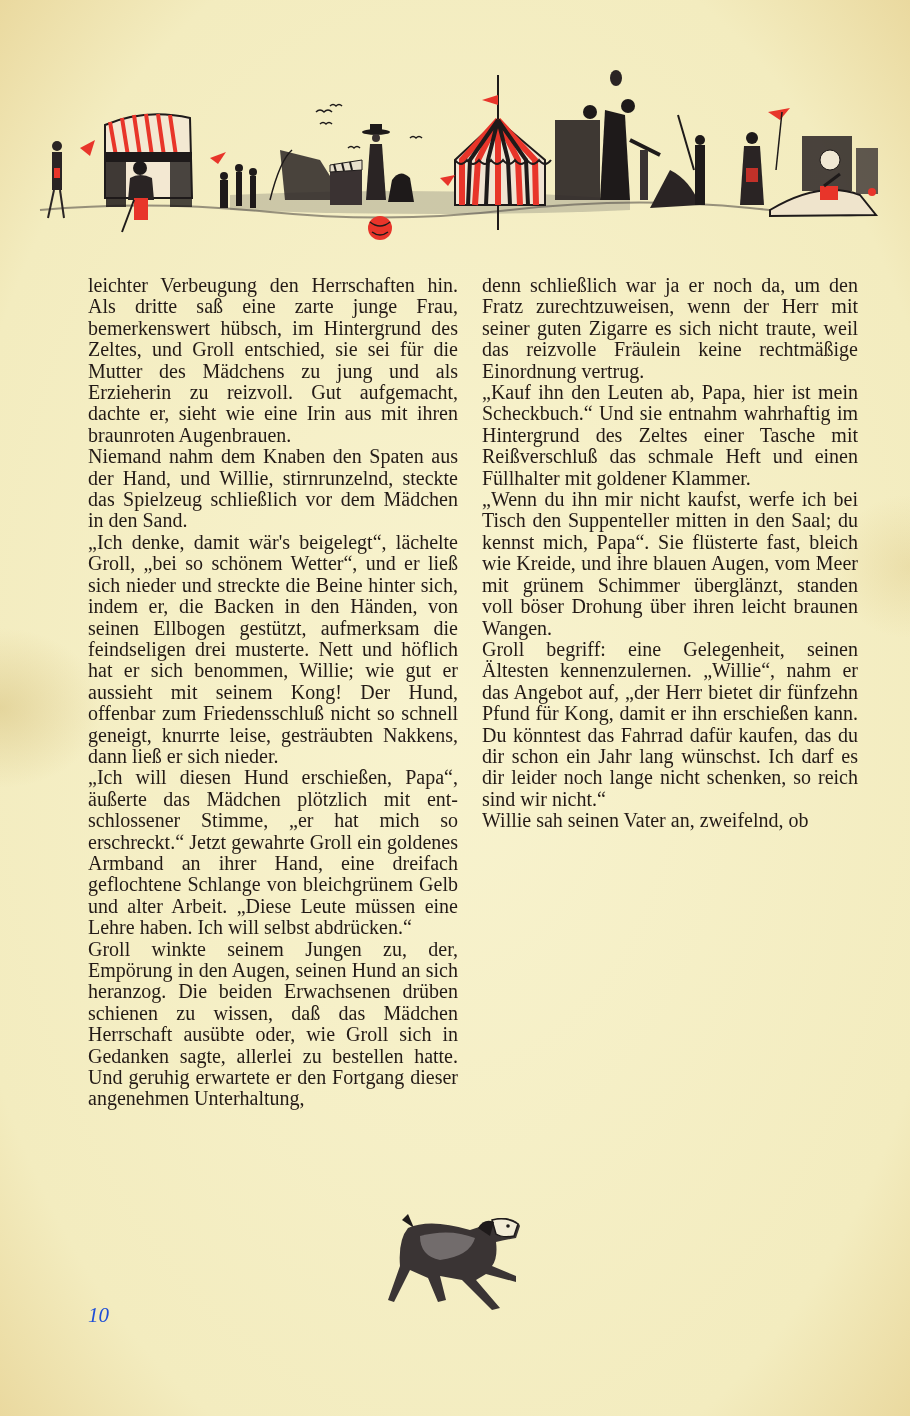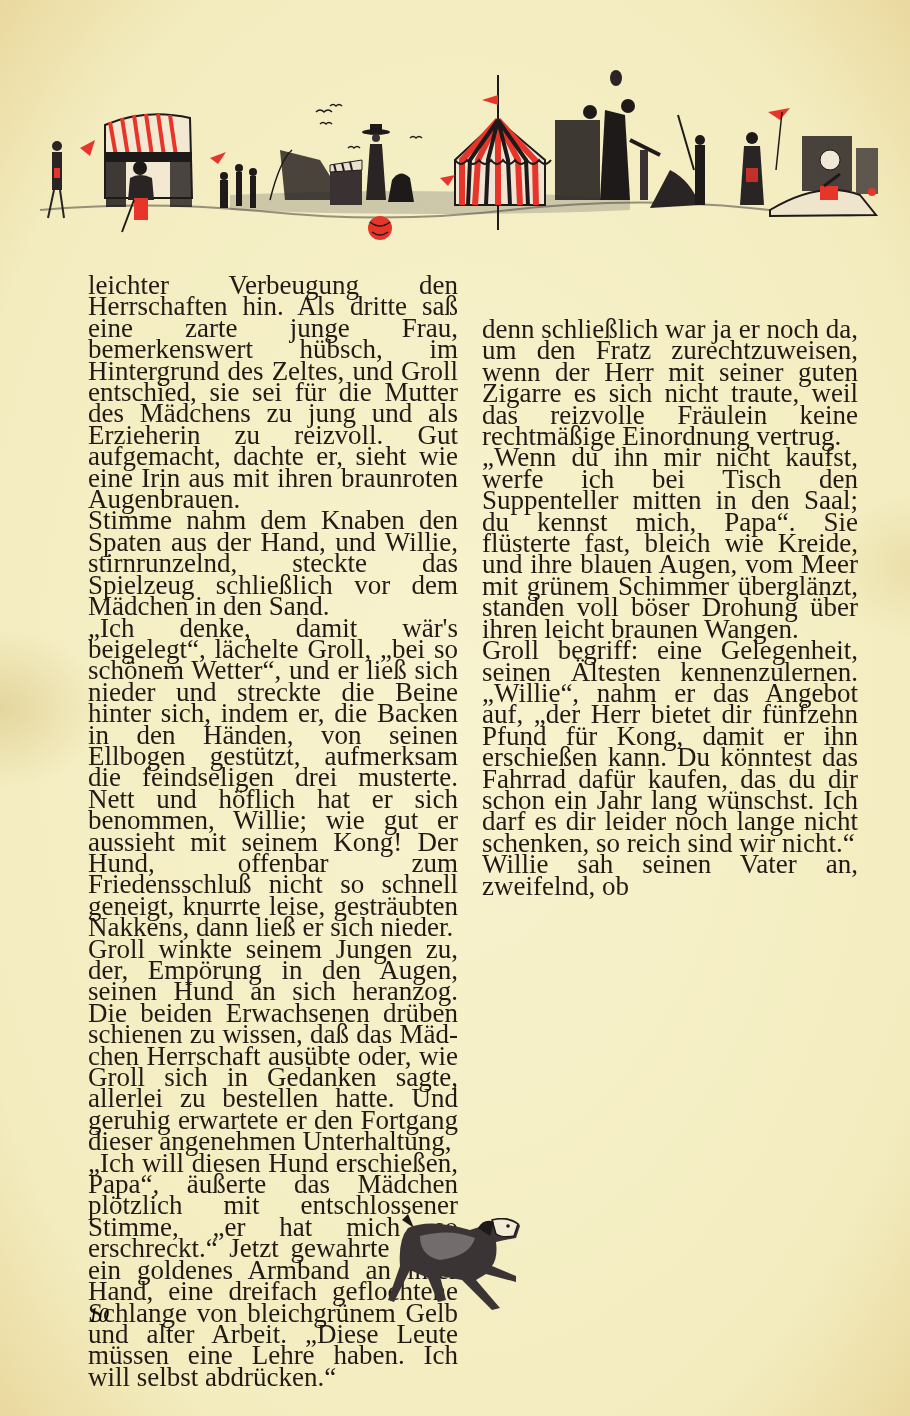--- a/index.html
+++ b/index.html
@@ -28,45 +28,45 @@
     .columns {
       position: absolute;
       top: 275px;
       left: 88px;
       width: 770px;
       display: flex;
       justify-content: space-between;
     }
     .column {
       width: 370px;
-      font-size: 27px;
+      font-size: 20px;
       line-height: 21.4px;
       text-align: justify;
       hyphens: manual;
     }
-    .column.right { width: 376px; margin-top: 44px; }
+    .column.right { width: 376px; }
     .column p {
       margin: 0;
       text-indent: 0;
     }
 
     .dog {
       position: absolute;
       left: 380px; top: 1210px;
       width: 150px; height: 115px;
     }
     .dog svg { width: 100%; height: 100%; display: block; }
 
     .page-number {
       position: absolute;
       left: 88px; top: 1303px;
       font-family: "Liberation Serif", "DejaVu Serif", serif;
       font-style: italic;
       font-size: 21px;
-      color: #000000;
+      color: #1d4ed8;
     }
   </style>
 </head>
 <body>
 
 <div class="page">
 
   <div class="illustration">
     <svg viewBox="0 0 850 200" preserveAspectRatio="none">
 
@@ -177,27 +177,28 @@
         <path d="M794 126 L810 114" stroke="#1e1a1a" stroke-width="3"></path>
         <rect x="826" y="88" width="22" height="46" fill="#3a3232" opacity="0.8"></rect>
         <circle cx="842" cy="132" r="4" fill="#e8352a"></circle>
       </g>
     </svg>
   </div>
 
   <div class="columns">
     <div class="column left">
       <p>leichter Verbeugung den Herrschaften hin. Als dritte saß eine zarte junge Frau, bemerkenswert hübsch, im Hintergrund des Zeltes, und Groll entschied, sie sei für die Mutter des Mädchens zu jung und als Erzieherin zu reizvoll. Gut aufgemacht, dachte er, sieht wie eine Irin aus mit ihren braunroten Augenbrauen.</p>
-      <p>Stimme nahm dem Knaben den Spaten aus der Hand, und Willie, stirnrunzelnd, steckte das Spielzeug schließlich vor dem Mädchen in den Sand.</p>
+      <p>Niemand nahm dem Knaben den Spaten aus der Hand, und Willie, stirnrunzelnd, steckte das Spielzeug schließlich vor dem Mädchen in den Sand.</p>
       <p>„Ich denke, damit wär's beigelegt“, lächelte Groll, „bei so schönem Wetter“, und er ließ sich nieder und streckte die Beine hinter sich, indem er, die Backen in den Händen, von seinen Ellbogen ge­stützt, aufmerksam die feindseligen drei musterte. Nett und höflich hat er sich benommen, Willie; wie gut er aussieht mit seinem Kong! Der Hund, offenbar zum Friedensschluß nicht so schnell geneigt, knurrte leise, gesträubten Nak­kens, dann ließ er sich nieder.</p>
+      <p>„Ich will diesen Hund erschießen, Papa“, äußerte das Mädchen plötzlich mit ent­schlossener Stimme, „er hat mich so erschreckt.“ Jetzt gewahrte Groll ein goldenes Armband an ihrer Hand, eine dreifach geflochtene Schlange von bleich­grünem Gelb und alter Arbeit. „Diese Leute müssen eine Lehre haben. Ich will selbst abdrücken.“</p>
       <p>Groll winkte seinem Jungen zu, der, Empörung in den Augen, seinen Hund an sich heranzog. Die beiden Erwachsenen drüben schienen zu wissen, daß das Mäd­chen Herrschaft ausübte oder, wie Groll sich in Gedanken sagte, allerlei zu bestellen hatte. Und geruhig erwartete er den Fort­gang dieser angenehmen Unterhaltung,</p>
-      <p>„Ich will diesen Hund erschießen, Papa“, äußerte das Mädchen plötzlich mit ent­schlossener Stimme, „er hat mich so erschreckt.“ Jetzt gewahrte Groll ein goldenes Armband an ihrer Hand, eine dreifach geflochtene Schlange von bleich­grünem Gelb und alter Arbeit. „Diese Leute müssen eine Lehre haben. Ich will selbst abdrücken.“</p>
     </div>
     <div class="column right">
       <p>denn schließlich war ja er noch da, um den Fratz zurechtzuweisen, wenn der Herr mit seiner guten Zigarre es sich nicht traute, weil das reizvolle Fräulein keine rechtmäßige Einordnung vertrug.</p>
+      <p>„Kauf ihn den Leuten ab, Papa, hier ist mein Scheckbuch.“ Und sie entnahm wahrhaftig im Hintergrund des Zeltes einer Tasche mit Reißverschluß das schmale Heft und einen Füllhalter mit goldener Klammer.</p>
       <p>„Wenn du ihn mir nicht kaufst, werfe ich bei Tisch den Suppenteller mitten in den Saal; du kennst mich, Papa“. Sie flüsterte fast, bleich wie Kreide, und ihre blauen Augen, vom Meer mit grünem Schimmer überglänzt, standen voll böser Drohung über ihren leicht braunen Wangen.</p>
       <p>Groll begriff: eine Gelegenheit, seinen Ältesten kennenzulernen. „Willie“, nahm er das Angebot auf, „der Herr bietet dir fünfzehn Pfund für Kong, damit er ihn erschießen kann. Du könntest das Fahr­rad dafür kaufen, das du dir schon ein Jahr lang wünschst. Ich darf es dir leider noch lange nicht schenken, so reich sind wir nicht.“</p>
       <p>Willie sah seinen Vater an, zweifelnd, ob</p>
     </div>
   </div>
 
   <div class="dog">
     <svg viewBox="0 0 150 115">
       <path d="M22 10 L28 4 L34 18 Z" fill="#1e1a1a"></path>
       <path d="M28 18 Q50 8 90 20 Q110 14 118 8 L126 8 Q138 10 140 16 L136 28 Q124 30 116 32 Q118 48 112 56 L136 66 L136 72 L106 64 L96 70 L120 98 L112 100 L82 70 L60 66 L66 90 L58 92 L48 68 L30 60 L14 92 L8 90 L20 56 Q18 30 28 18 Z" fill="#3a3434"></path>

